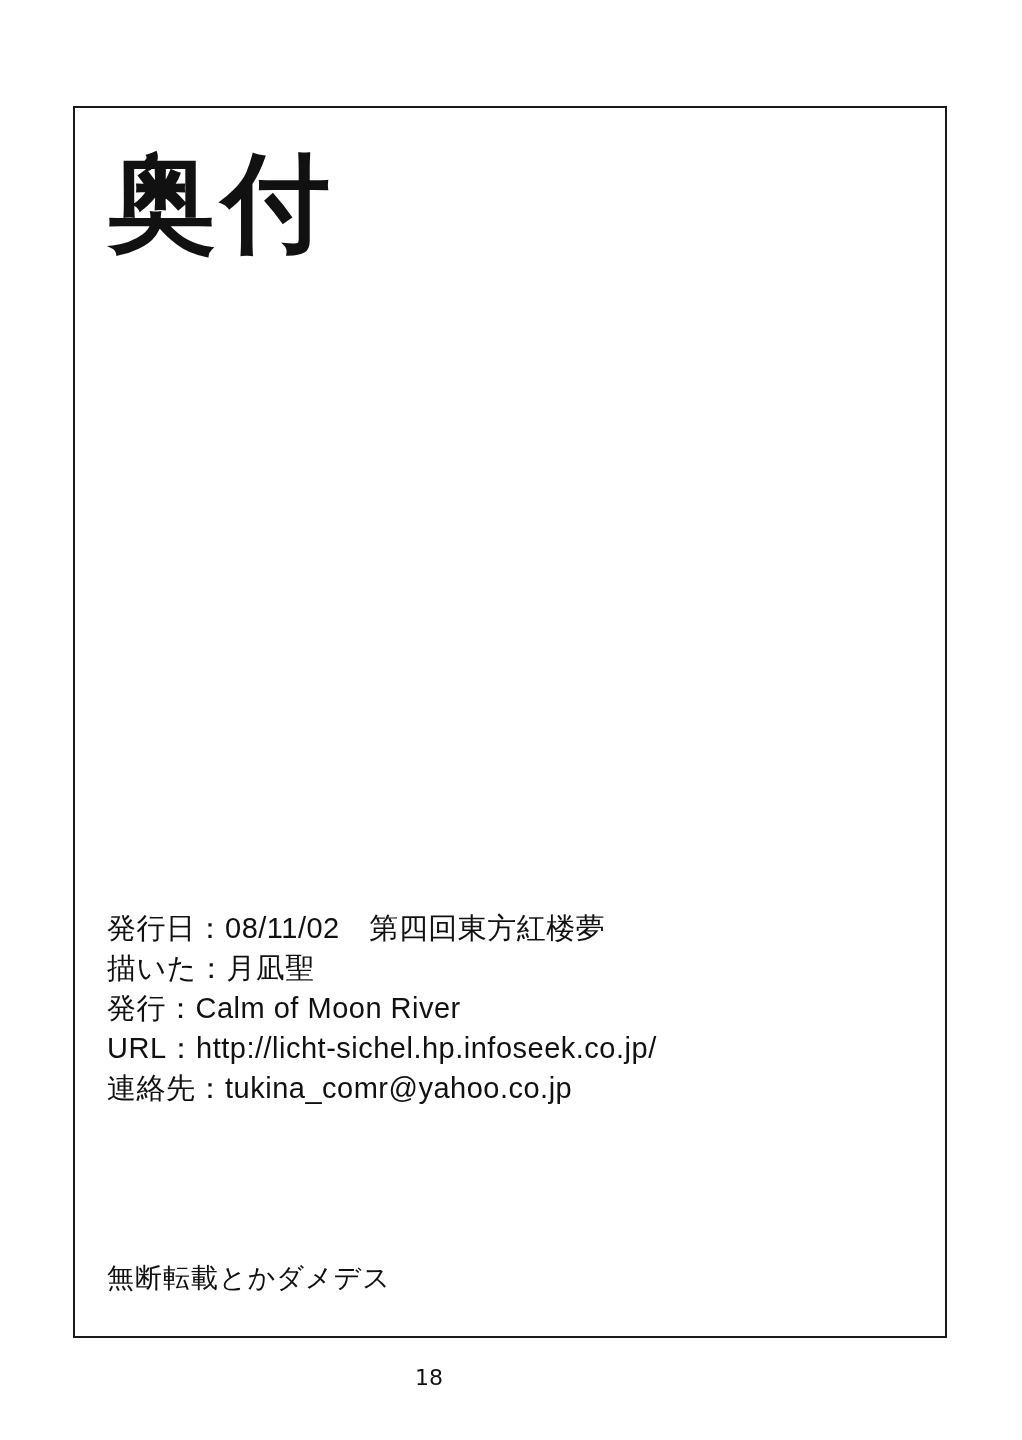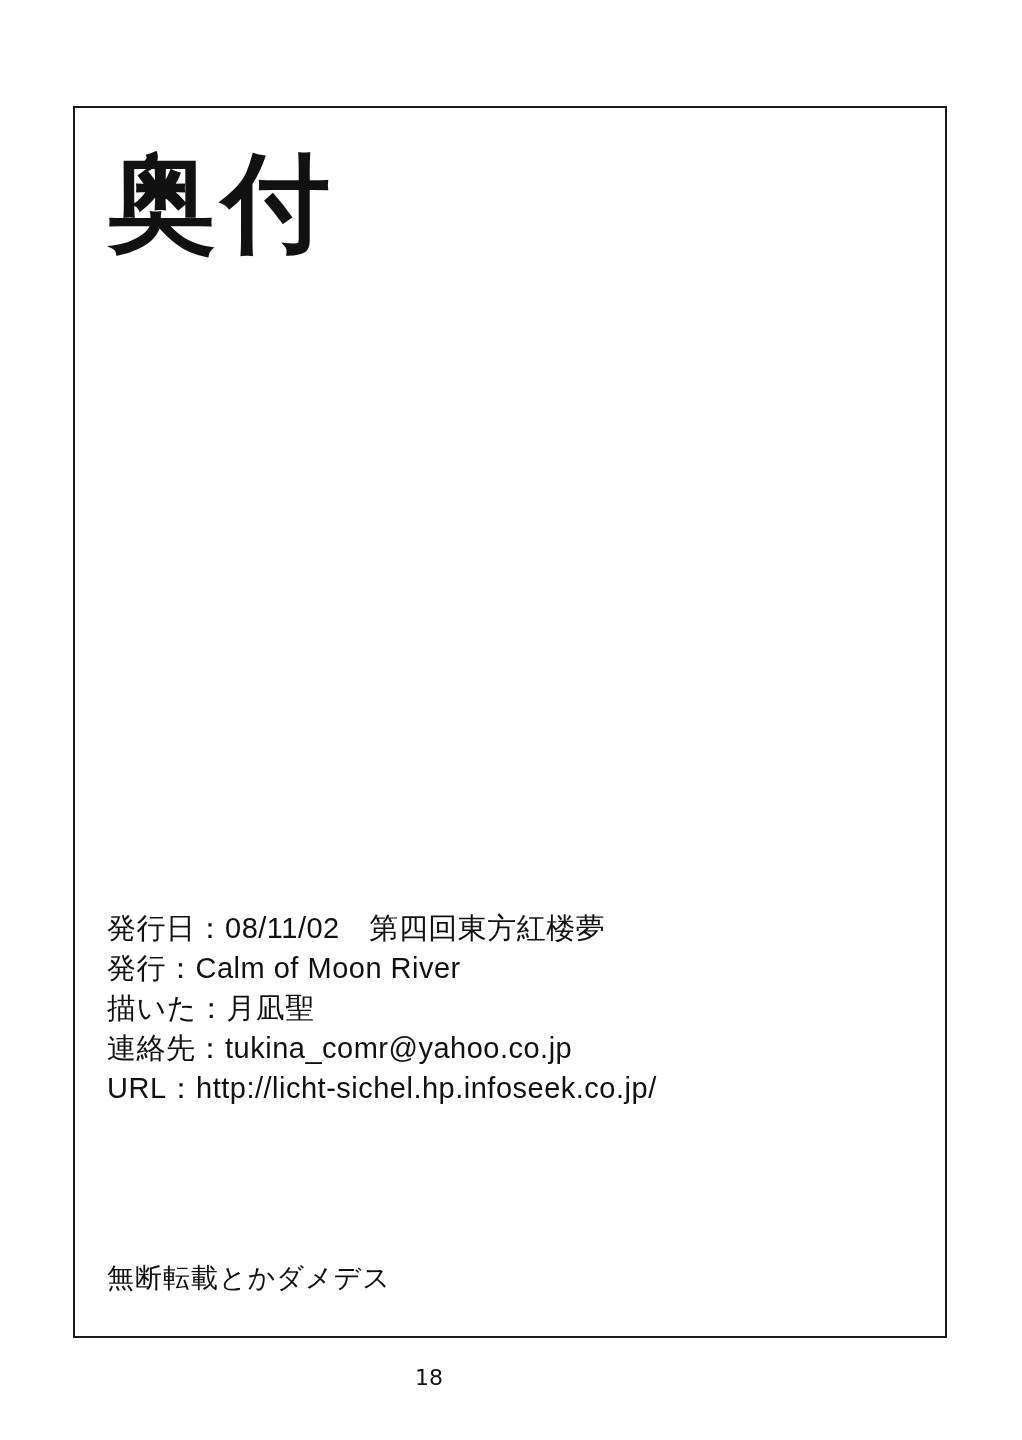--- a/index.html
+++ b/index.html
@@ -111,24 +111,24 @@
 <body>
 
 <div class="page">
 
   <div class="frame">
 
     <div class="colophon-title">奥付</div>
 
     <div class="credits">
       <div class="credit-line">発行日：08/11/02　第四回東方紅楼夢</div>
+      <div class="credit-line">描いた：月凪聖</div>
       <div class="credit-line">発行：Calm of Moon River</div>
-      <div class="credit-line">描いた：月凪聖</div>
+      <div class="credit-line">URL：http://licht-sichel.hp.infoseek.co.jp/</div>
       <div class="credit-line">連絡先：tukina_comr@yahoo.co.jp</div>
-      <div class="credit-line">URL：http://licht-sichel.hp.infoseek.co.jp/</div>
 
       <div class="credits-gap"></div>
 
     </div>
 
     <div class="notice">無断転載とかダメデス</div>
 
   </div>
 
   <div class="page-number">18</div>

